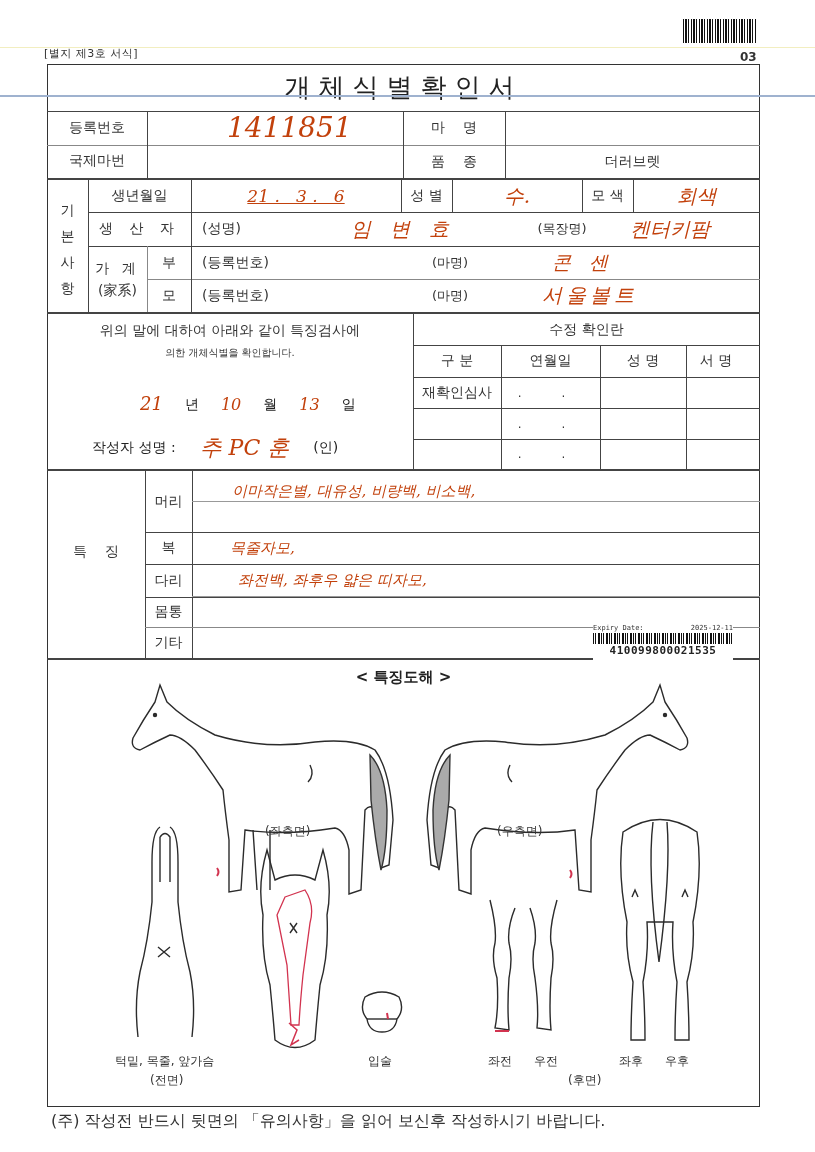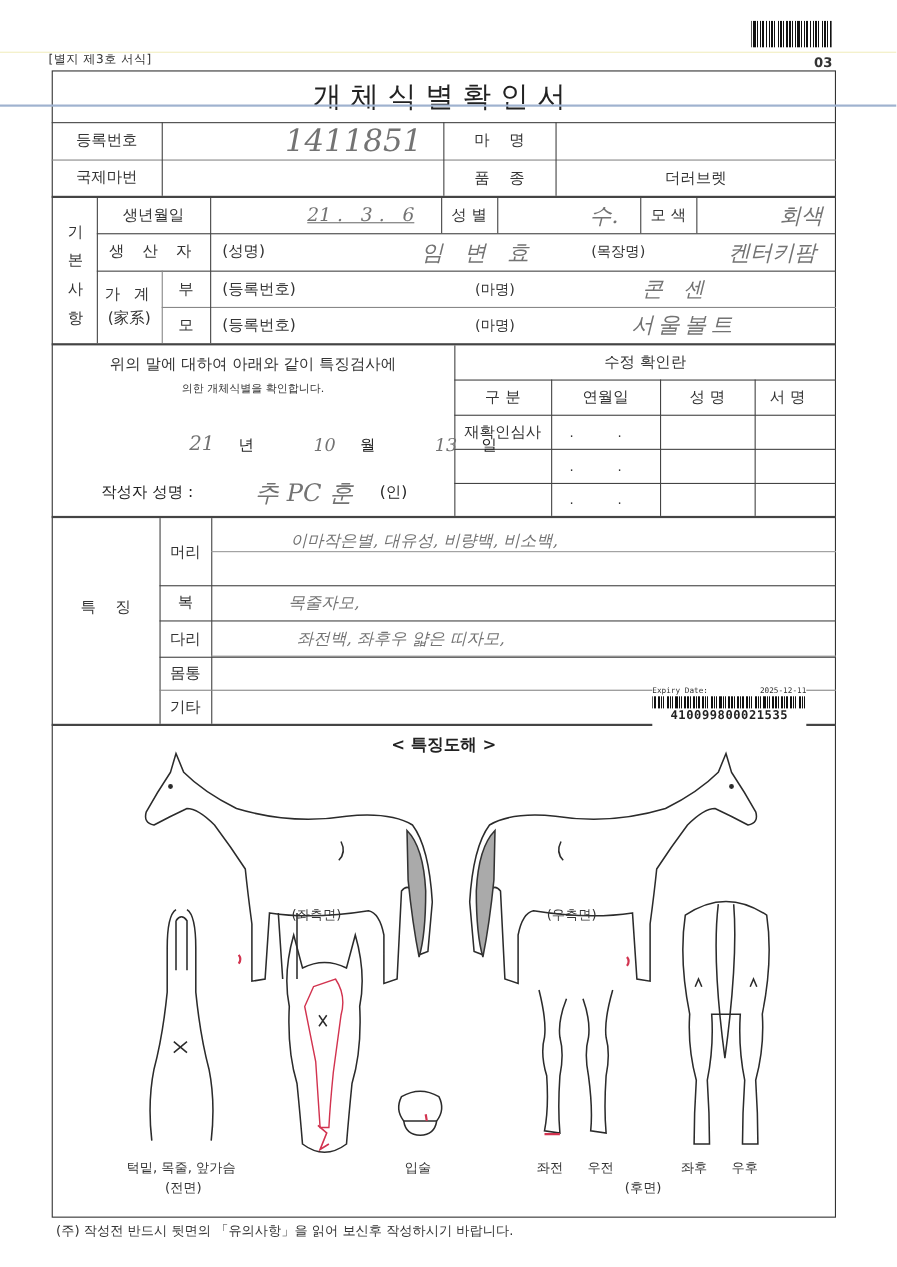--- a/index.html
+++ b/index.html
@@ -8,29 +8,29 @@
   .form-label{position:absolute;top:46px;left:44px;font-size:11px;color:#333;letter-spacing:0.5px;}
   .barcode-top{position:absolute;top:19px;left:683px;width:73px;height:24px;
     background:repeating-linear-gradient(90deg,#111 0 1px,#fff 1px 2px,#111 2px 4px,#fff 4px 5px,#111 5px 6px,#fff 6px 8px);}
   .page-no{position:absolute;top:50px;left:740px;font-size:12px;font-weight:bold;color:#333;}
   .hl-yellow{position:absolute;top:47px;left:0;width:815px;height:1px;background:#f2eec0;}
   .hl-blue{position:absolute;top:95px;left:0;width:815px;height:2px;background:#9fb2cf;}
   .frame{position:absolute;left:47px;top:64px;width:713px;height:1043px;border:1.5px solid #333;box-sizing:border-box;}
   .title{position:absolute;left:47px;top:70px;width:713px;text-align:center;font-size:26px;letter-spacing:8px;color:#222;}
   .line{position:absolute;background:#444;}
   .cell{position:absolute;display:flex;align-items:center;justify-content:center;font-size:14px;color:#333;}
-  .hand{font-family:"DejaVu Serif",serif;font-style:italic;color:#737373;margin-left:32px;}
+  .hand{font-family:"DejaVu Serif",serif;font-style:italic;color:#c2410c;}
   .dots{letter-spacing:18px;font-size:12px;}
   .expiry{position:absolute;left:593px;top:624px;width:140px;height:36px;background:#fff;}
   .expiry .t{font-size:7px;color:#333;display:flex;justify-content:space-between;font-family:"DejaVu Sans Mono",monospace;}
   .expiry .bc{height:11px;margin-top:1px;background:repeating-linear-gradient(90deg,#111 0 1px,#fff 1px 2px,#111 2px 3px,#fff 3px 5px,#111 5px 7px,#fff 7px 8px);}
   .expiry .num{font-size:11px;font-weight:bold;text-align:center;font-family:"DejaVu Sans Mono",monospace;letter-spacing:0.5px;}
   .diagram-title{position:absolute;left:47px;top:668px;width:713px;text-align:center;font-size:15px;font-weight:bold;}
   .cap{position:absolute;font-size:12px;color:#333;white-space:nowrap;}
-  .footnote{position:absolute;left:51px;top:1111px;font-size:12px;color:#333;}
+  .footnote{position:absolute;left:51px;top:1111px;font-size:16px;color:#333;}
   svg{position:absolute;overflow:visible;}
 </style>
 </head>
 <body>
 
 <div class="hl-yellow"></div>
 <div class="barcode-top"></div>
 <div class="form-label">[별지 제3호 서식]</div>
 <div class="page-no">03</div>
 

